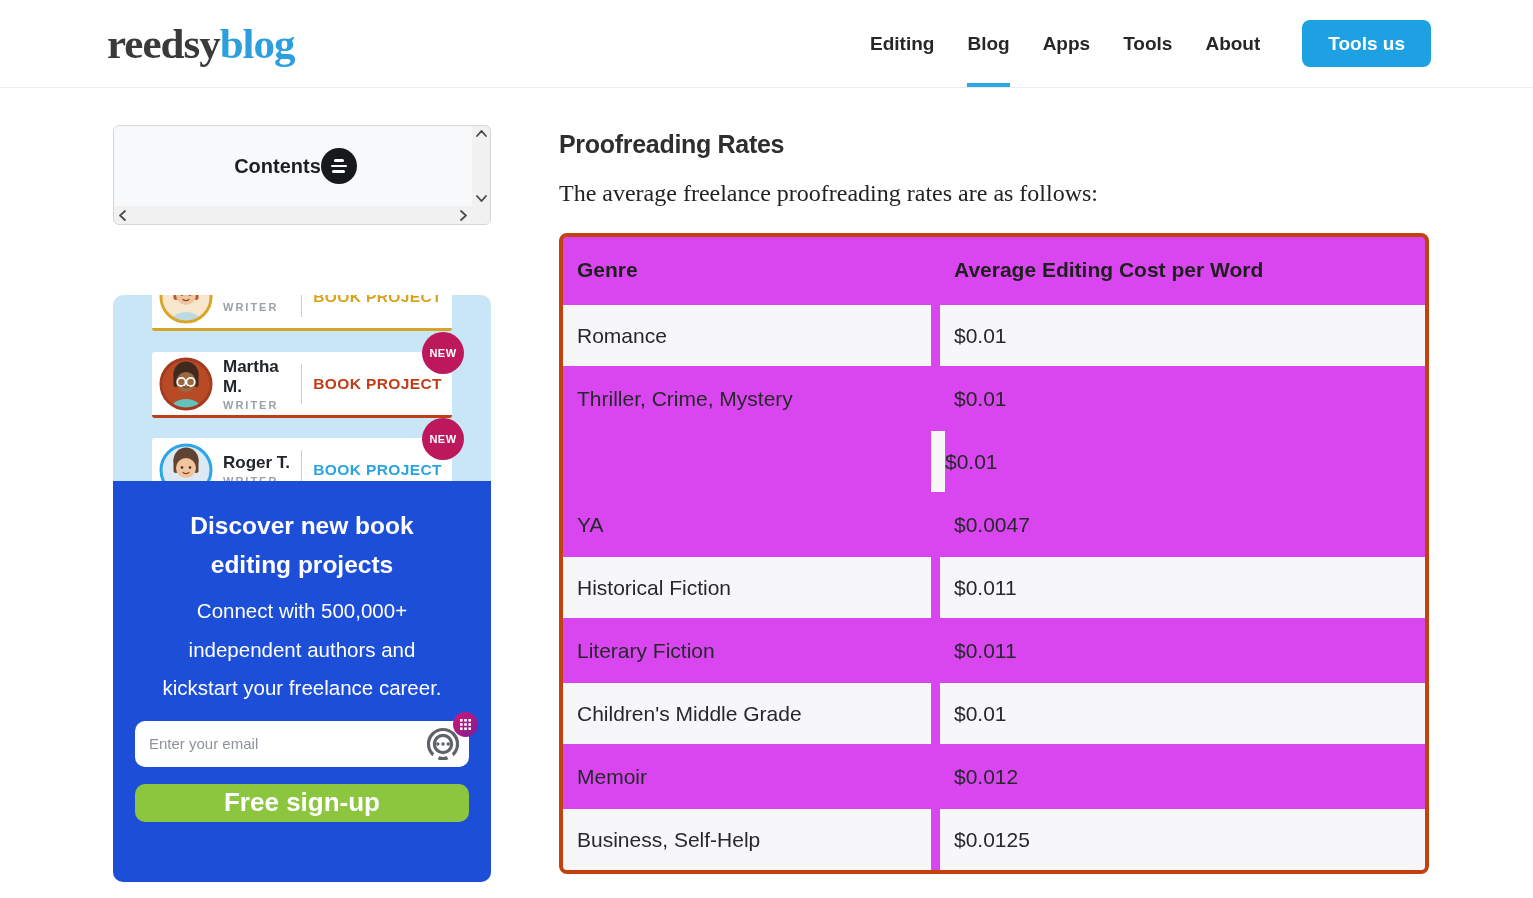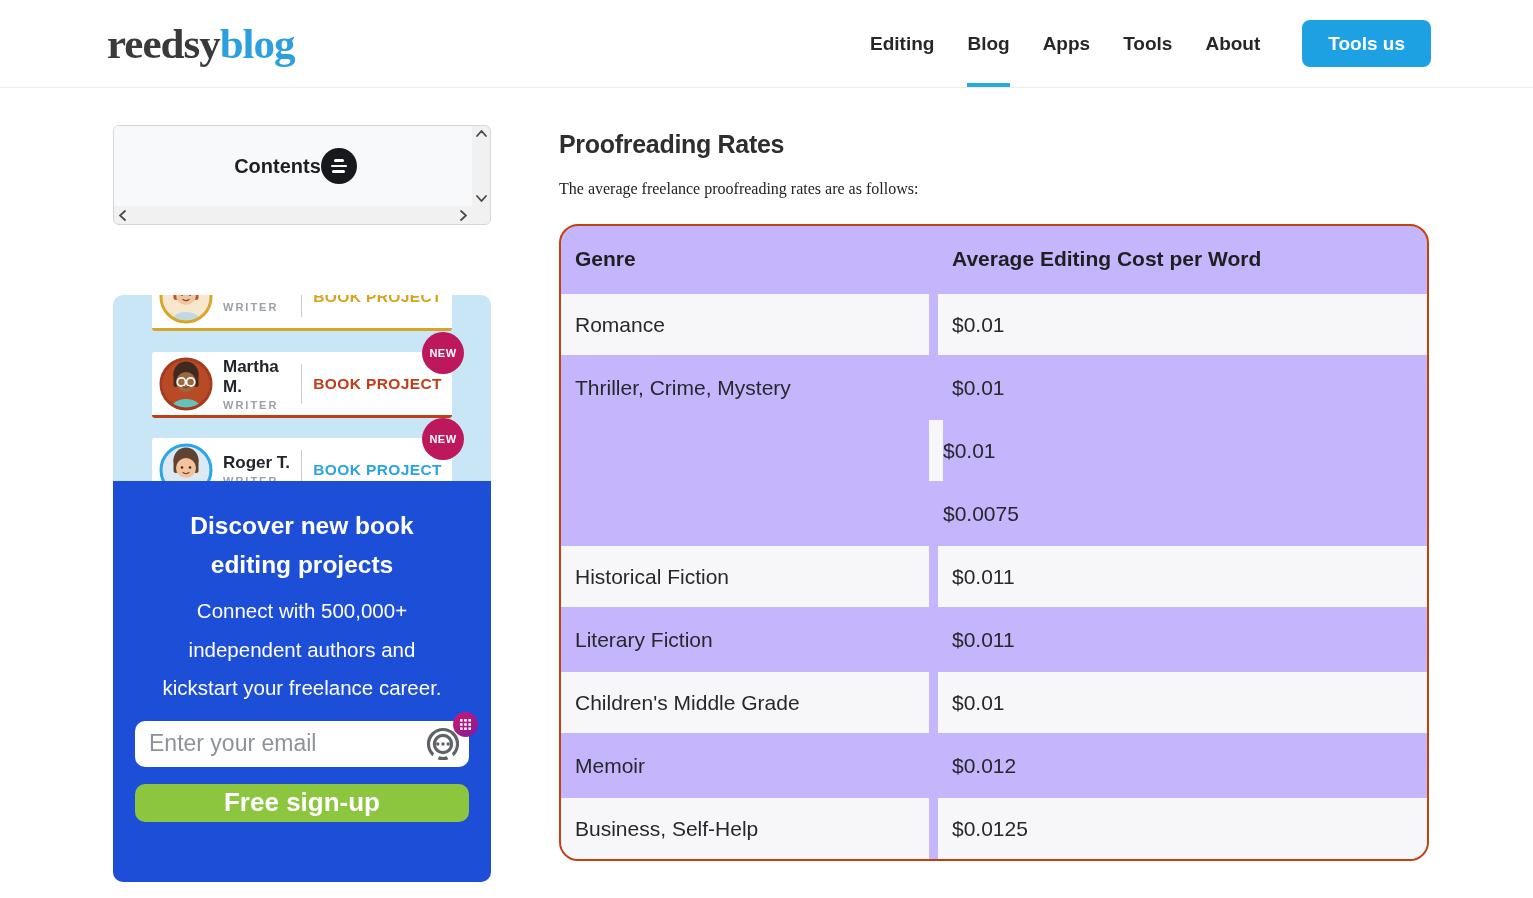--- a/index.html
+++ b/index.html
@@ -86,41 +86,41 @@
   }
   .cta-panel{
     position:absolute;top:186px;left:0;right:0;bottom:0;background:#1d4ed8;
     box-sizing:border-box;padding:25px 22px 22px;text-align:center;color:#fff;
   }
   .cta-heading{margin:0 auto;width:262px;font-size:24.5px;line-height:1.6;font-weight:700;}
   .cta-body{margin:8px auto 0;width:302px;font-size:20.5px;line-height:1.88;font-weight:400;}
   .email-wrap{position:relative;margin-top:13px;height:46px;}
   .email-input{
     width:100%;height:46px;box-sizing:border-box;border:none;border-radius:10px;
-    padding:0 37px 0 14px;font-size:23px;color:#333;font-family:inherit;outline:none;
+    padding:0 37px 0 14px;font-size:15px;color:#333;font-family:inherit;outline:none;
   }
   .email-input::placeholder{color:#8d939c;}
   .pm-icon{position:absolute;right:7px;top:4px;}
   .ext-badge{
     position:absolute;right:-9px;top:-9px;width:25px;height:25px;border-radius:50%;
     background:linear-gradient(135deg,#d4156f,#7c1d9c);
     display:flex;align-items:center;justify-content:center;
   }
   .signup-btn{
     margin-top:17px;width:100%;height:38px;border:none;border-radius:10px;
     background:#8cc63e;color:#fff;font-size:26px;font-weight:700;cursor:pointer;font-family:inherit;
   }
 
   
   .page-title{margin:5px 0 0;font-size:25px;font-weight:700;color:#2e2e2e;letter-spacing:-0.3px;}
   .intro{
-    margin:21px 0 0;font-family:"Liberation Serif",serif;font-size:16px;color:#222;
+    margin:21px 0 0;font-family:"Liberation Serif",serif;font-size:24px;color:#222;
   }
   .rates-table{
-    margin-top:26px;border:2px solid #c2410c;border-radius:19px;overflow:hidden;background:#c4b5fd;
+    margin-top:26px;border:4px solid #c2410c;border-radius:8px;overflow:hidden;background:#d946ef;
   }
   .t-row{display:grid;grid-template-columns:368px 9px 1fr;}
   .t-head{height:66px;}
   .t-head .t-cell{font-weight:700;font-size:21px;color:#1f1f1f;}
   .t-body .t-row{height:61px;margin-top:2px;}
   .t-cell{display:flex;align-items:center;padding-left:14px;font-size:21px;color:#26282b;box-sizing:border-box;}
   .t-gap{background:transparent;}
   .t-row.shaded .t-cell{background:#f7f7f9;}
 </style>
 </head>
@@ -316,22 +316,23 @@
             <div class="t-row">
               <div class="t-cell">Thriller, Crime, Mystery</div>
               <div class="t-gap"></div>
               <div class="t-cell">$0.01</div>
             </div>
             <div class="t-row shaded">
               <div class="t-gap"></div>
               <div class="t-cell">$0.01</div>
             </div>
             <div class="t-row">
-              <div class="t-gap"></div>
-              <div class="t-cell">$0.0075</div>
+              <div class="t-cell">YA</div>
+              <div class="t-gap"></div>
+              <div class="t-cell">$0.0047</div>
             </div>
             <div class="t-row shaded">
               <div class="t-cell">Historical Fiction</div>
               <div class="t-gap"></div>
               <div class="t-cell">$0.011</div>
             </div>
             <div class="t-row">
               <div class="t-cell">Literary Fiction</div>
               <div class="t-gap"></div>
               <div class="t-cell">$0.011</div>

